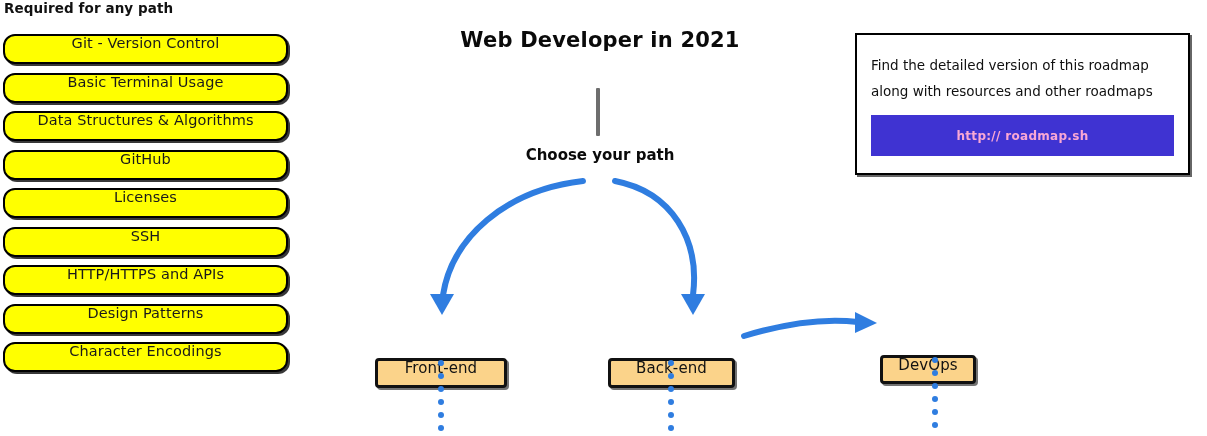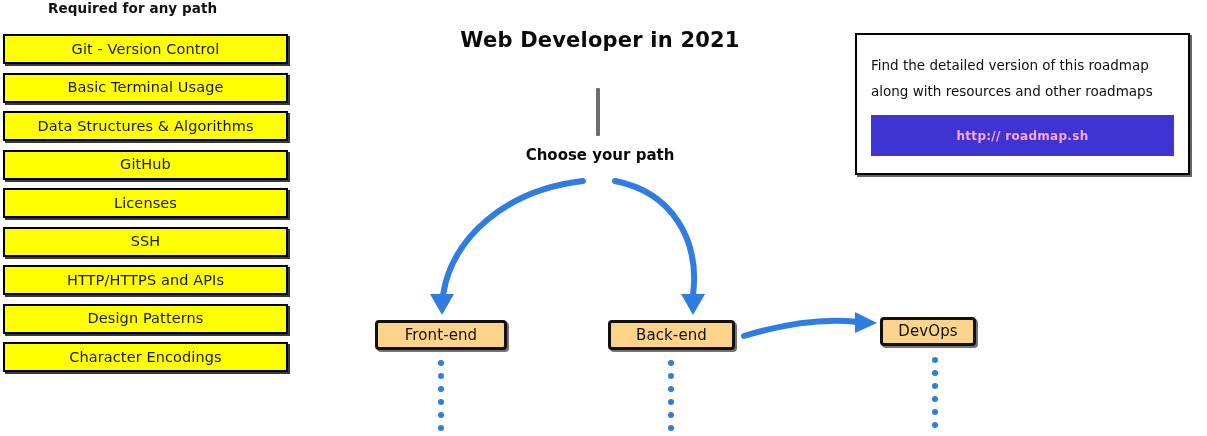--- a/index.html
+++ b/index.html
@@ -29,40 +29,38 @@
   }
   #required-heading {
     position: absolute;
     left: 4px;
     top: 0px;
     font-size: 13.5px;
     font-weight: bold;
     color: #111111;
     letter-spacing: 0.1px;
     white-space: nowrap;
-    margin-left: 44px;
   }
   #required-list {
     position: absolute;
     left: 3px;
     top: 34px;
     width: 285px;
   }
   .req-item {
     position: relative;
     box-sizing: border-box;
     width: 285px;
     height: 30px;
     margin-bottom: 8.5px;
     background: #ffff00;
     border: 2.5px solid #000000;
-    border-radius: 0;
+    border-radius: 12px;
     box-shadow: 2px 2px 0 rgba(0,0,0,0.78);
     display: flex;
-    align-items: center;
     justify-content: center;
   }
   .req-item-label {
     font-size: 14.5px;
     color: #1a1a1a;
     letter-spacing: 0.1px;
     white-space: nowrap;
     line-height: 1;
   }
 
@@ -111,22 +109,23 @@
 
   
   .path-box {
     position: absolute;
     box-sizing: border-box;
     background: #fbd38a;
     border: 3px solid #111111;
     border-radius: 4px;
     box-shadow: 2px 2px 0 rgba(0,0,0,0.55);
     display: flex;
-    align-items: center;
+    align-items: flex-start;
     justify-content: center;
+    margin-top: 38px;
   }
   .path-box-label {
     font-size: 15px;
     color: #121212;
     letter-spacing: 0.1px;
     white-space: nowrap;
     line-height: 1;
   }
   #path-box-frontend { left: 375px; top: 320px; width: 132px; height: 30px; }
   #path-box-backend  { left: 608px; top: 320px; width: 127px; height: 30px; }

